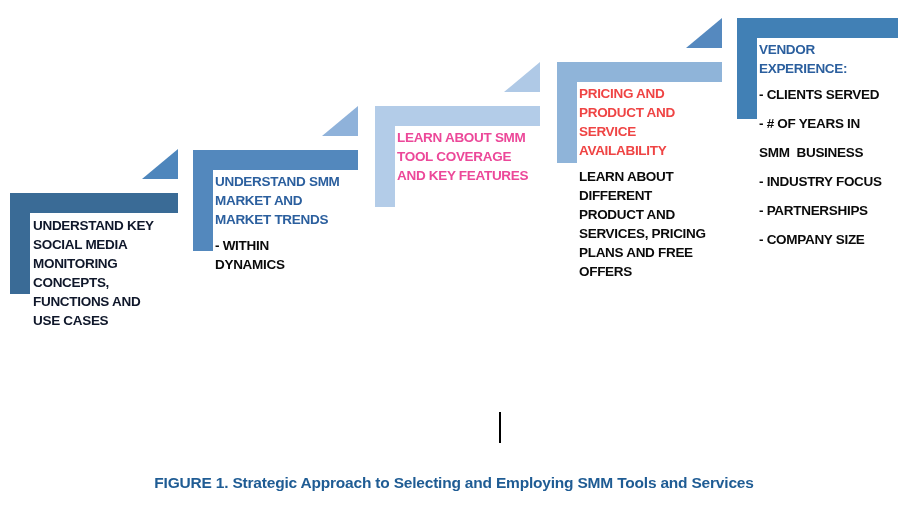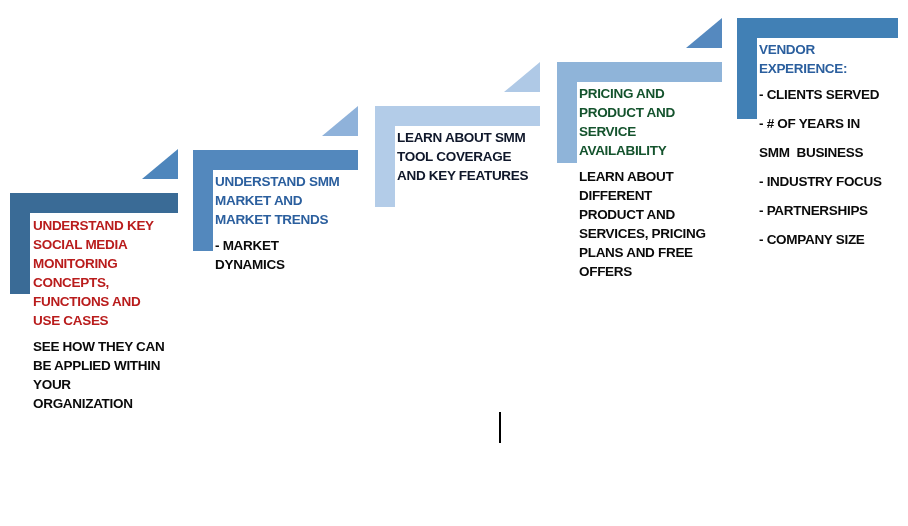--- a/index.html
+++ b/index.html
@@ -80,57 +80,53 @@
 </style>
 </head>
 <body>
 
 <div class="canvas">
 
   <div class="hbar s1" style="background-color: rgb(58, 107, 150);"></div>
   <div class="vbar s1" style="background-color: rgb(58, 107, 150);"></div>
   <div class="tri t1" style="background-color: rgb(78, 134, 188);"></div>
   <div class="step-text s1">
-    <p class="step-title" style="color: #b91c1c;">UNDERSTAND KEY
+    <p class="step-title" style="color: #0f172a;">UNDERSTAND KEY
 SOCIAL MEDIA
 MONITORING
 CONCEPTS,
 FUNCTIONS AND
 USE CASES</p>
-    <p class="step-para">SEE HOW THEY CAN
-BE APPLIED WITHIN
-YOUR
-ORGANIZATION</p>
   </div>
 
   <div class="hbar s2" style="background-color: rgb(83, 136, 189);"></div>
   <div class="vbar s2" style="background-color: rgb(83, 136, 189);"></div>
   <div class="tri t2" style="background-color: rgb(143, 178, 218);"></div>
   <div class="step-text s2">
     <p class="step-title" style="color: rgb(43, 95, 158);">UNDERSTAND SMM
 MARKET AND
 MARKET TRENDS</p>
-    <p class="step-para">- MARKET
+    <p class="step-para">- WITHIN
 DYNAMICS</p>
   </div>
 
   <div class="hbar s3" style="background-color: rgb(179, 204, 232);"></div>
   <div class="vbar s3" style="background-color: rgb(179, 204, 232);"></div>
   <div class="tri t3" style="background-color: rgb(175, 201, 230);"></div>
   <div class="step-text s3">
-    <p class="step-title" style="color: #0f172a;">LEARN ABOUT SMM
+    <p class="step-title" style="color: #ec4899;">LEARN ABOUT SMM
 TOOL COVERAGE
 AND KEY FEATURES</p>
   </div>
 
   <div class="hbar s4" style="background-color: rgb(143, 180, 217);"></div>
   <div class="vbar s4" style="background-color: rgb(143, 180, 217);"></div>
   <div class="tri t4" style="background-color: rgb(85, 137, 191);"></div>
   <div class="step-text s4">
-    <p class="step-title" style="color: #14532d;">PRICING AND
+    <p class="step-title" style="color: #ef4444;">PRICING AND
 PRODUCT AND
 SERVICE
 AVAILABILITY</p>
     <p class="step-para">LEARN ABOUT
 DIFFERENT
 PRODUCT AND
 SERVICES, PRICING
 PLANS AND FREE
 OFFERS</p>
   </div>
@@ -143,13 +139,14 @@
     <p class="step-para">- CLIENTS SERVED</p>
     <p class="step-para">- # OF YEARS IN</p>
     <p class="step-para">SMM  BUSINESS</p>
     <p class="step-para">- INDUSTRY FOCUS</p>
     <p class="step-para">- PARTNERSHIPS</p>
     <p class="step-para">- COMPANY SIZE</p>
   </div>
 
   <div class="cursor-line"></div>
 
+  <div class="figure-caption" style="color: rgb(31, 92, 148);">FIGURE 1. Strategic Approach to Selecting and Employing SMM Tools and Services</div>
 </div>
 
 </body></html>

